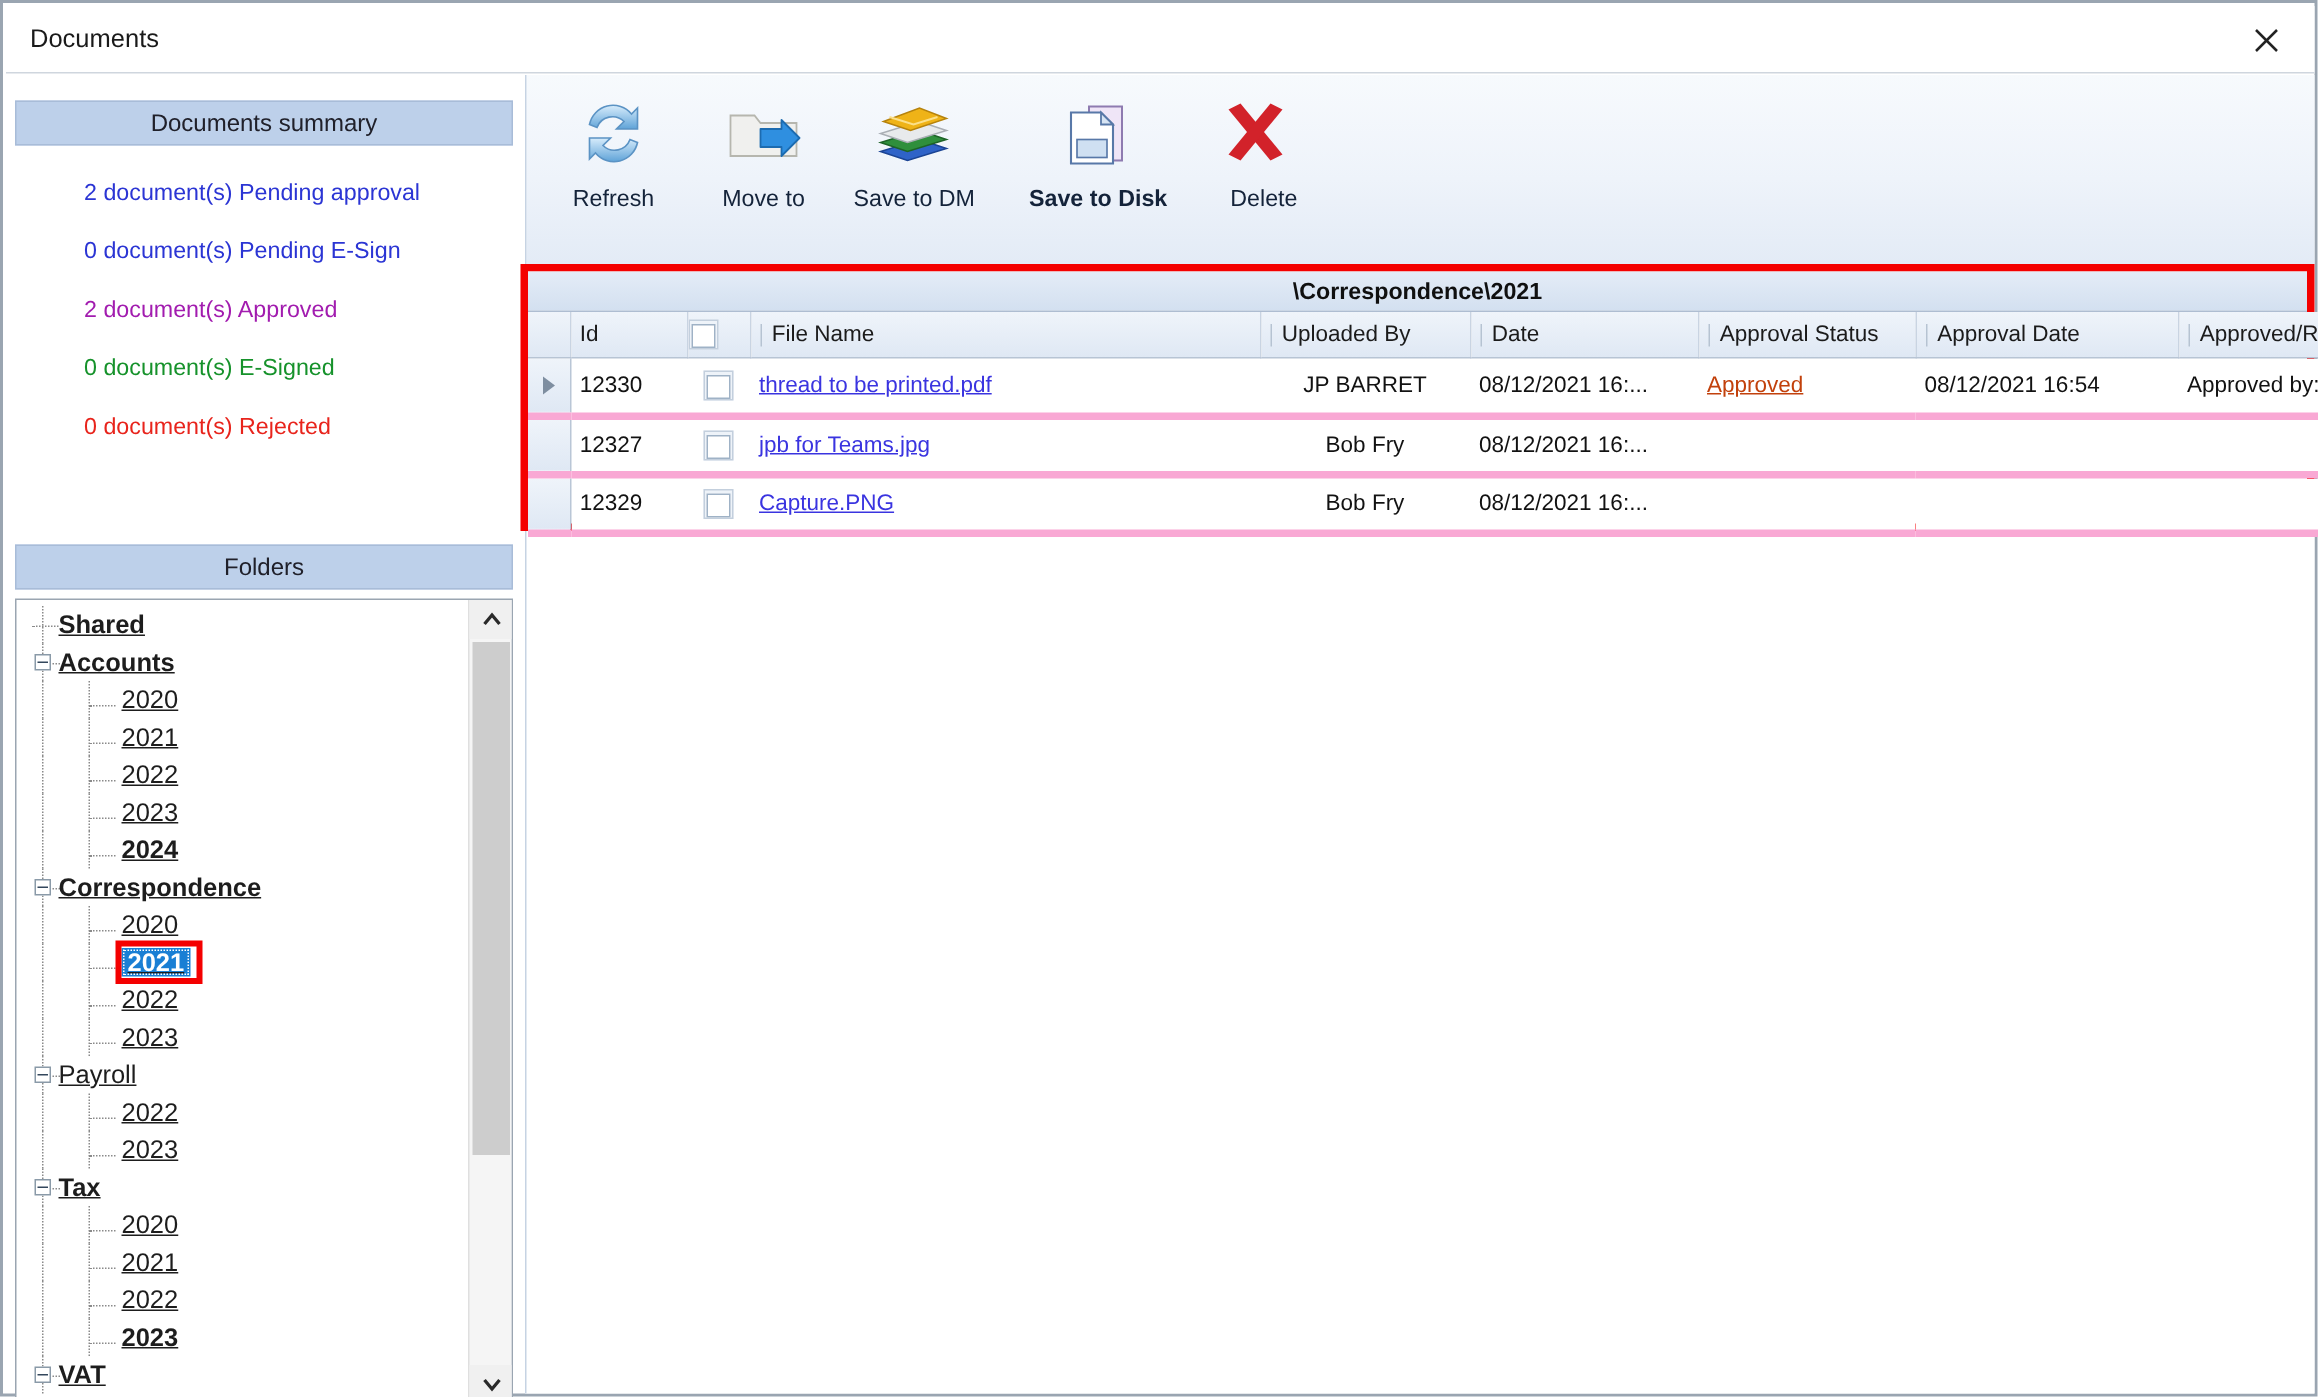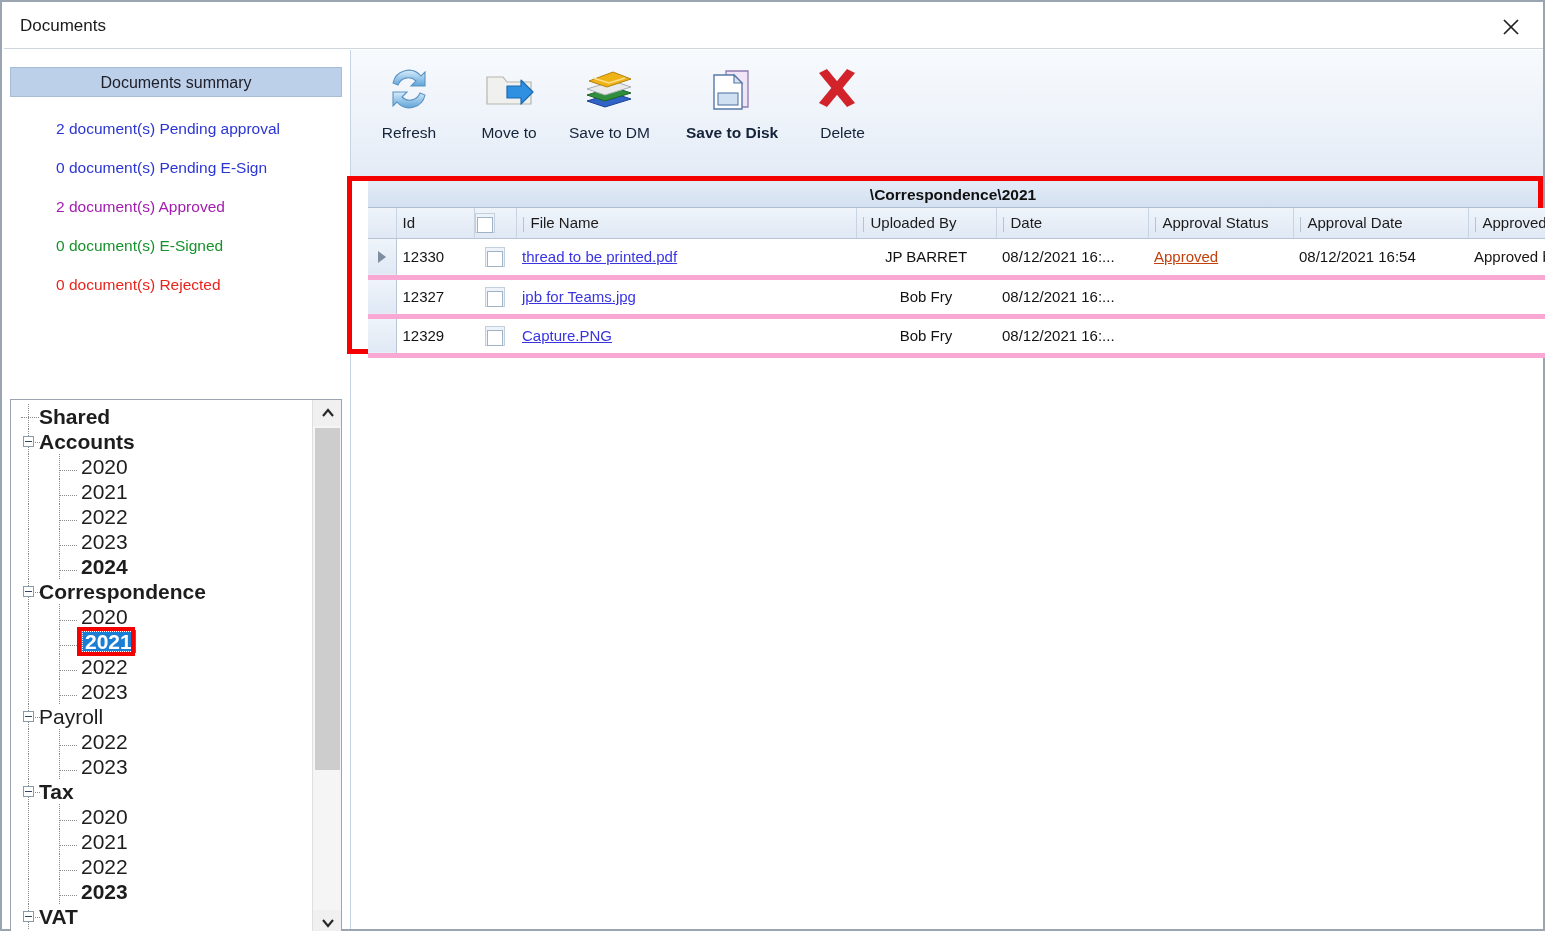--- a/index.html
+++ b/index.html
@@ -73,22 +73,23 @@
   #tree-inner {
     position: absolute; left: 0; top: 0;
     width: 300px; height: 536px;
     padding-top: 4px;
     box-sizing: border-box;
   }
   .tree-node {
     position: relative;
     height: 25px; line-height: 25px;
     white-space: nowrap;
-    font-size: 21px;
+    font-size: 17px;
     color: #1d1d1d;
+    text-decoration: underline;
   }
   .tree-node .lbl { position: relative; }
   .lvl0 { padding-left: 28px; }
   .lvl1 { padding-left: 70px; }
   .bold { font-weight: bold; }
   
   .dot-v {
     position: absolute; top: 0; bottom: 0; width: 1px;
     border-left: 1px dotted #8a8a8a;
   }
@@ -162,21 +163,20 @@
   .tb-icon { height: 66px; display: flex; align-items: center; justify-content: center; }
   .tb-label { font-size: 15.5px; color: #14233a; margin-top: 2px; }
 
   
   #grid-wrap {
     position: absolute; left: 345px; top: 174px;
     width: 1196px; height: 178px;
     border: 5px solid #f40000;
     box-sizing: border-box;
     background: #ffffff;
-    padding-left: 16px;
   }
   #grid-caption {
     height: 27px; line-height: 27px;
     background: linear-gradient(to bottom, #e4ecf7 0%, #d3e0f0 100%);
     text-align: center;
     font-size: 15.5px; font-weight: bold; color: #101010;
     border-bottom: 1px solid #aebdd1;
     box-sizing: border-box;
   }
   #grid-table {
@@ -286,20 +286,21 @@
     <div id="summary-header" class="panel-header">Documents summary</div>
 
     <div id="summary-list">
         <div class="summary-item" style="color: rgb(43, 53, 212);">2 document(s) Pending approval</div>
         <div class="summary-item" style="color: rgb(43, 53, 212);">0 document(s) Pending E-Sign</div>
         <div class="summary-item" style="color: #a21caf;">2 document(s) Approved</div>
         <div class="summary-item" style="color: rgb(22, 146, 43);">0 document(s) E-Signed</div>
         <div class="summary-item" style="color: rgb(232, 36, 28);">0 document(s) Rejected</div>
       </div>
 
+    <div id="folders-header" class="panel-header">Folders</div>
 
     <div id="tree-box">
       <div id="tree-inner">
           <div class="tree-node lvl0"><div class="dot-v" style="left: 17px;"></div><div class="dot-h" style="left: 10px; width: 18px; top: 13px;"></div><span class="lbl bold">Shared</span></div>
           <div class="tree-node lvl0"><div class="dot-v" style="left: 17px;"></div><div class="dot-h" style="left: 24px; width: 5px; top: 13px;"></div><div class="expander"></div><span class="lbl bold">Accounts</span></div>
           <div class="tree-node lvl1"><div class="dot-v" style="left: 17px;"></div><div class="dot-v" style="left: 48px;"></div><div class="dot-h" style="left: 48px; width: 18px; top: 16px;"></div><span class="lbl">2020</span></div>
           <div class="tree-node lvl1"><div class="dot-v" style="left: 17px;"></div><div class="dot-v" style="left: 48px;"></div><div class="dot-h" style="left: 48px; width: 18px; top: 16px;"></div><span class="lbl">2021</span></div>
           <div class="tree-node lvl1"><div class="dot-v" style="left: 17px;"></div><div class="dot-v" style="left: 48px;"></div><div class="dot-h" style="left: 48px; width: 18px; top: 16px;"></div><span class="lbl">2022</span></div>
           <div class="tree-node lvl1"><div class="dot-v" style="left: 17px;"></div><div class="dot-v" style="left: 48px;"></div><div class="dot-h" style="left: 48px; width: 18px; top: 16px;"></div><span class="lbl">2023</span></div>
           <div class="tree-node lvl1"><div class="dot-v" style="left: 17px;"></div><div class="dot-v" style="left: 48px;"></div><div class="dot-h" style="left: 48px; width: 18px; top: 16px;"></div><span class="lbl bold">2024</span></div>

